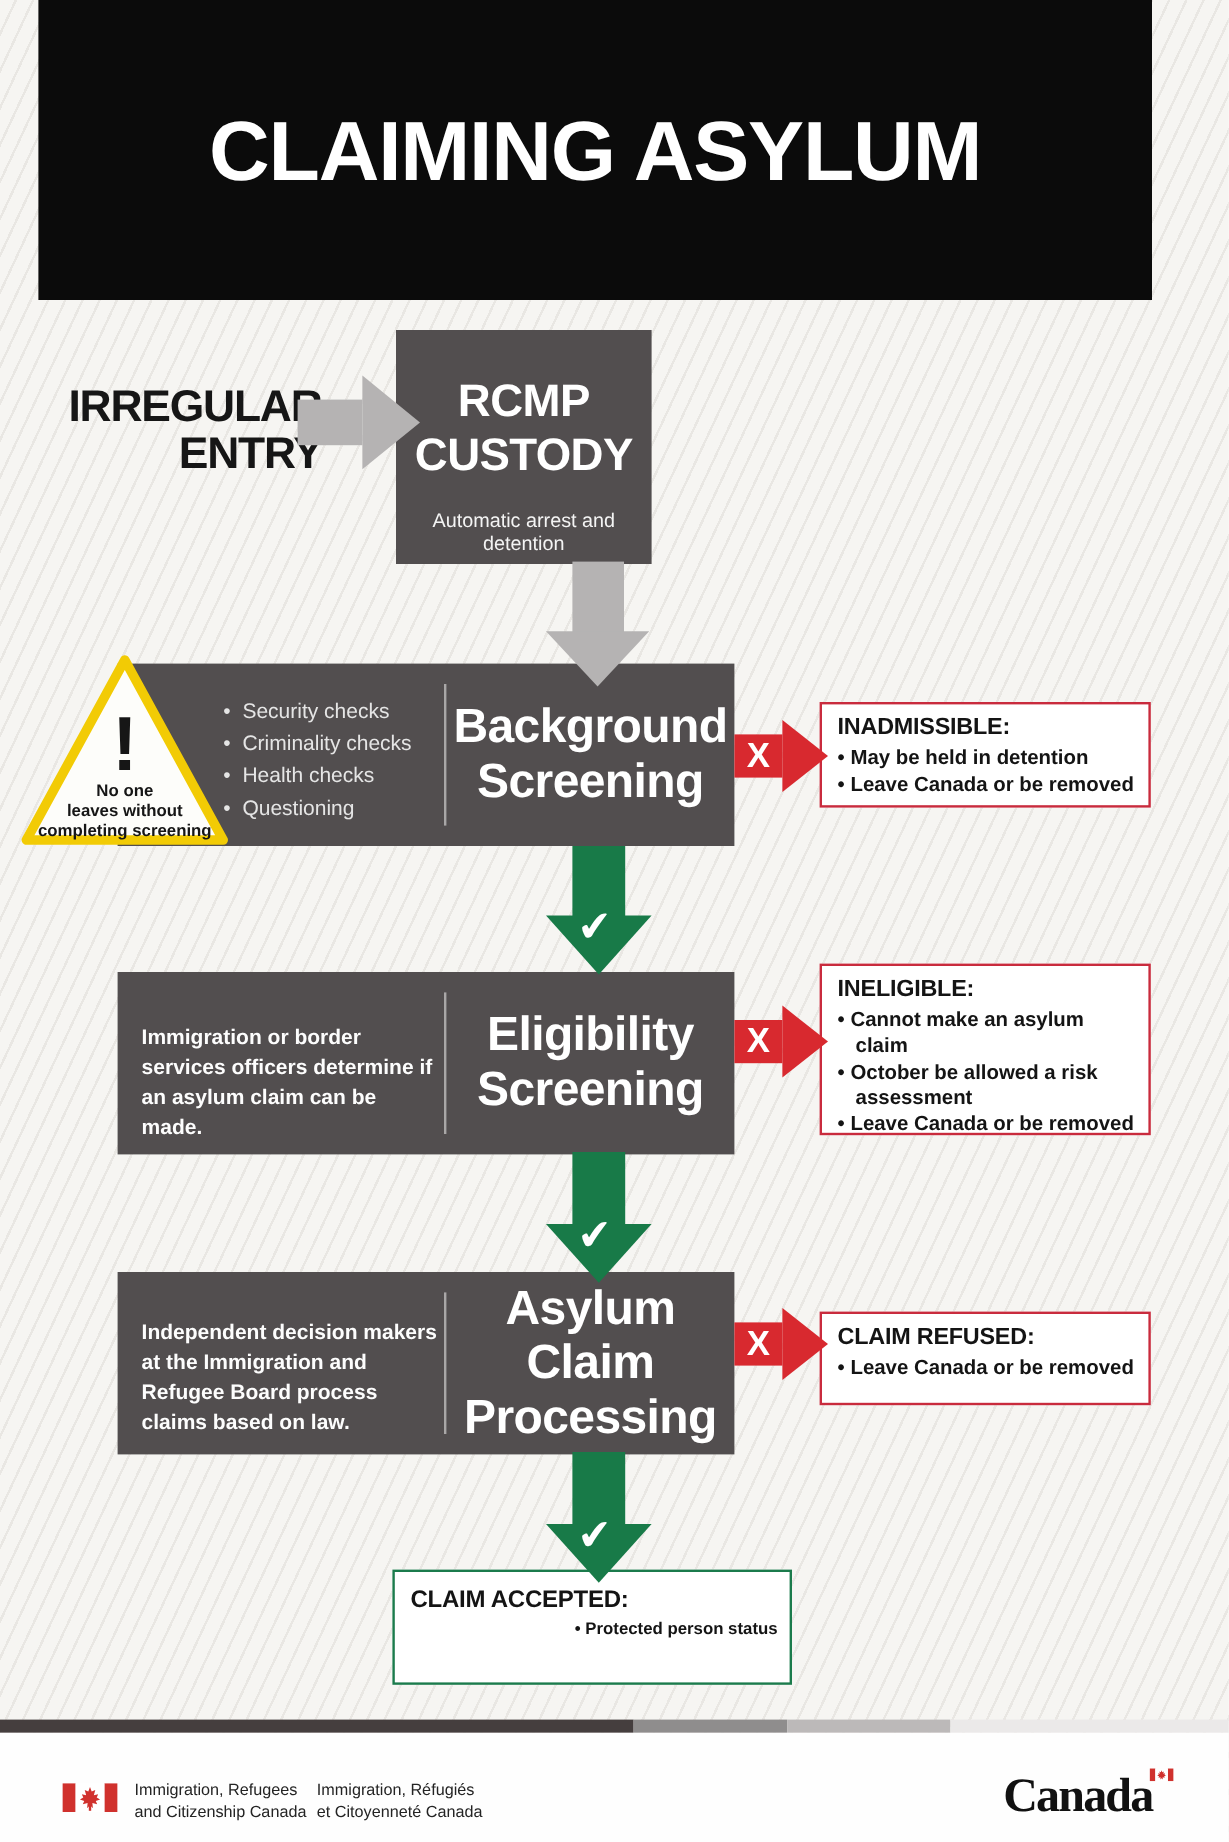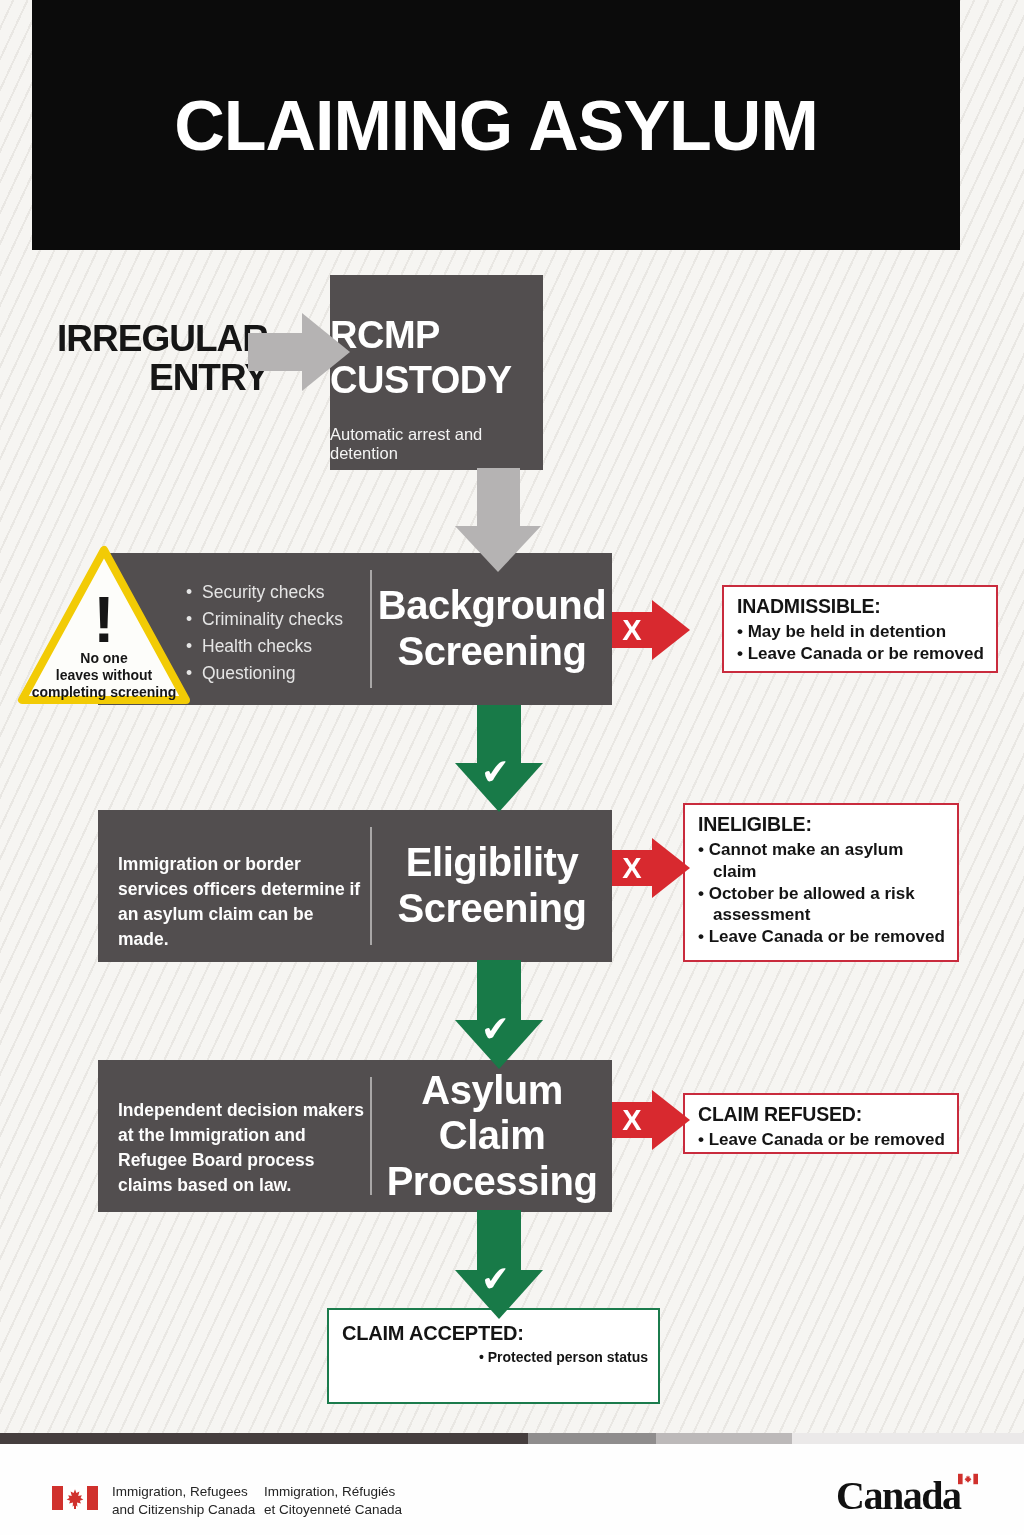--- a/index.html
+++ b/index.html
@@ -9,21 +9,21 @@
     background:repeating-linear-gradient(115deg,#f6f5f2 0 11px,#e9e7e3 11px 13px);
   }
   
   .header{position:absolute;left:32px;top:0;width:928px;height:250px;background:#0b0b0b;color:#fff;text-align:center;}
   .header .title{margin:0;position:absolute;left:0;right:0;top:86px;font-size:70px;font-weight:800;letter-spacing:-1px;}
   .header .subtitle{margin:0;position:absolute;left:0;right:0;top:180px;font-size:34px;font-weight:700;letter-spacing:-0.5px;}
   
   .entry-label{position:absolute;left:40px;top:320px;width:228px;text-align:right;font-size:37px;font-weight:900;line-height:1.05;color:#161616;letter-spacing:-1px;}
   
   .darkbox{position:absolute;background:#524e4f;color:#fff;z-index:1;}
-  .custody{left:330px;top:275px;width:213px;height:195px;text-align:left;}
+  .custody{left:330px;top:275px;width:213px;height:195px;text-align:center;}
   .custody .ctitle{position:absolute;left:0;right:0;top:38px;font-size:38px;font-weight:700;line-height:1.18;letter-spacing:-0.5px;}
   .custody .ccaption{position:absolute;left:0;right:0;top:150px;font-size:16.5px;font-weight:400;color:#f4f4f4;}
   
   .step{left:98px;width:514px;height:152px;}
   .step .divider{position:absolute;left:272px;top:17px;bottom:17px;width:2px;background:rgba(255,255,255,0.5);}
   .step .ptitle{position:absolute;left:274px;right:0;top:0;bottom:0;display:flex;flex-direction:column;justify-content:center;text-align:center;font-size:40px;font-weight:700;line-height:1.14;letter-spacing:-0.5px;}
   .dark-list{list-style:none;margin:0;padding:0;position:absolute;left:88px;top:26px;font-size:17.5px;line-height:27px;color:#e5e5e5;}
   .dark-list li{position:relative;padding-left:16px;}
   .dark-list li::before{content:"\2022";position:absolute;left:0;}
   .step .desc{position:absolute;left:20px;top:42px;width:250px;font-size:17.5px;line-height:1.42;color:#fdfdfd;margin:0;font-weight:bold;}
@@ -123,21 +123,21 @@
     <div>completing screening</div>
   </div>
 
   <div class="h-red" style="top:600px;">
     <div class="shaft">
         <span>X</span>
       </div>
     <div class="head"></div>
   </div>
 
-  <div class="outcome" style="left:722px;top:585px;width:276px;height:88px;">
+  <div class="outcome" style="left:683px;top:585px;width:276px;height:88px;">
     <p class="otitle">INADMISSIBLE:</p>
     <ul>
       <li>May be held in detention</li>
       <li>Leave Canada or be removed</li>
     </ul>
   </div>
 
   <div class="v-arrow v-green">
     <div class="shaft" style="left:477px;top:705px;width:44px;height:60px;"></div>
     <div class="head" style="left:455px;top:763px;"></div>
@@ -153,21 +153,21 @@
     </div>
   </div>
 
   <div class="h-red" style="top:838px;">
     <div class="shaft">
         <span>X</span>
       </div>
     <div class="head"></div>
   </div>
 
-  <div class="outcome" style="left:683px;top:803px;width:276px;height:159px;">
+  <div class="outcome" style="left:683px;top:803px;width:276px;height:143px;">
     <p class="otitle">INELIGIBLE:</p>
     <ul>
       <li>Cannot make an asylum claim</li>
       <li>October be allowed a risk assessment</li>
       <li>Leave Canada or be removed</li>
     </ul>
   </div>
 
   <div class="v-arrow v-green">
     <div class="shaft" style="left:477px;top:960px;width:44px;height:62px;"></div>
@@ -184,21 +184,21 @@
     </div>
   </div>
 
   <div class="h-red" style="top:1090px;">
     <div class="shaft">
         <span>X</span>
       </div>
     <div class="head"></div>
   </div>
 
-  <div class="outcome" style="left:683px;top:1093px;width:276px;height:61px;">
+  <div class="outcome" style="left:683px;top:1093px;width:276px;height:78px;">
     <p class="otitle">CLAIM REFUSED:</p>
     <ul>
       <li>Leave Canada or be removed</li>
     </ul>
   </div>
 
   <div class="v-arrow v-green">
     <div class="shaft" style="left:477px;top:1210px;width:44px;height:62px;"></div>
     <div class="head" style="left:455px;top:1270px;"></div>
   </div>

